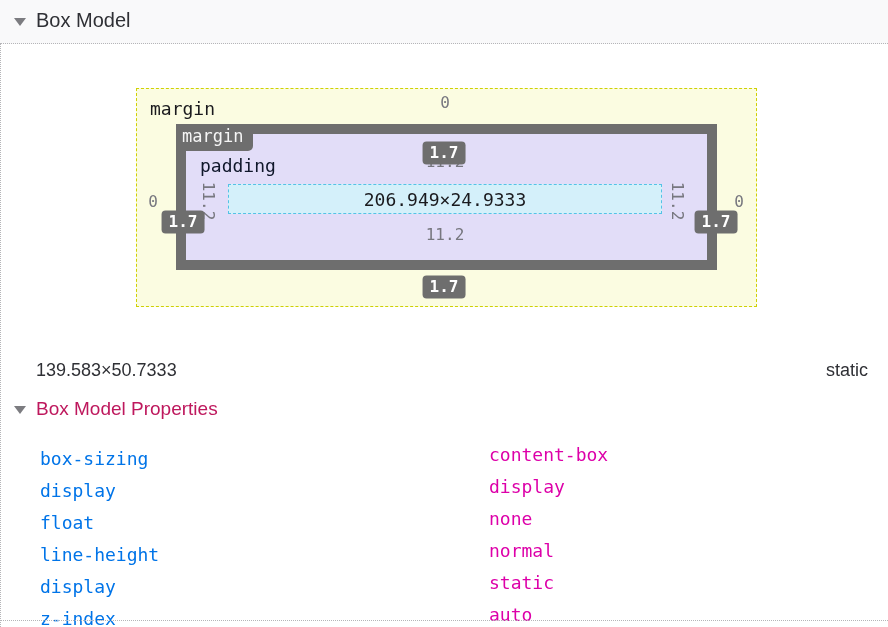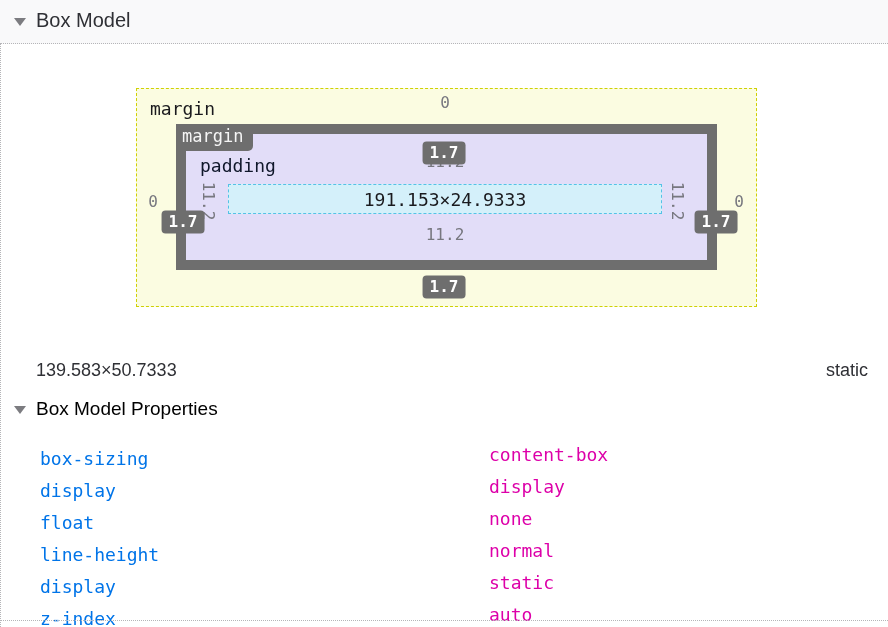--- a/index.html
+++ b/index.html
@@ -37,21 +37,21 @@
   .p-top{left:308px;top:72px;}     .p-bottom{left:308px;top:145px;}
   .p-left{left:71px;top:112px;}    .p-right{left:540px;top:112px;}
 
   
   .dims{position:absolute;left:36px;top:360px;font-size:18px;color:#2f3035;}
   .pos{position:absolute;right:20px;top:360px;font-size:18px;color:#2f3035;}
 
   
   .props-header{position:absolute;left:0;top:398px;width:888px;height:30px;cursor:default;}
   .props-header .tri{position:absolute;left:14px;top:8px;}
-  .props-header .title{position:absolute;left:36px;top:0;font-size:19px;color:#000000;}
+  .props-header .title{position:absolute;left:36px;top:0;font-size:19px;color:#be185d;}
   .props{position:absolute;left:0;top:430px;width:888px;}
   .prop-row{position:relative;height:32px;}
   .prop-name{position:absolute;left:40px;top:18px;font-size:18px;color:#0074e8;cursor:pointer;}
   .prop-value{position:absolute;left:489px;top:5px;font-size:18px;color:#dd00a9;margin-top:9px;}
 </style>
 </head>
 <body>
 
 <div class="page">
 
@@ -73,21 +73,21 @@
     <div class="borderbox"></div>
     <div class="border-label mono">margin</div>
     <span class="padding-label">padding</span>
 
     <span class="val p-top">11.2</span>
     <span class="val p-bottom">11.2</span>
     <span class="val vert p-left">11.2</span>
     <span class="val vert p-right">11.2</span>
 
     <div class="contentbox">
-      <span>191.153×24.9333</span>
+      <span>206.949×24.9333</span>
     </div>
 
     <span class="badge b-top">1.7</span>
     <span class="badge b-bottom">1.7</span>
     <span class="badge b-left">1.7</span>
     <span class="badge b-right">1.7</span>
   </div>
 
   <span class="dims">139.583×50.7333</span>
   <span class="pos">static</span>

